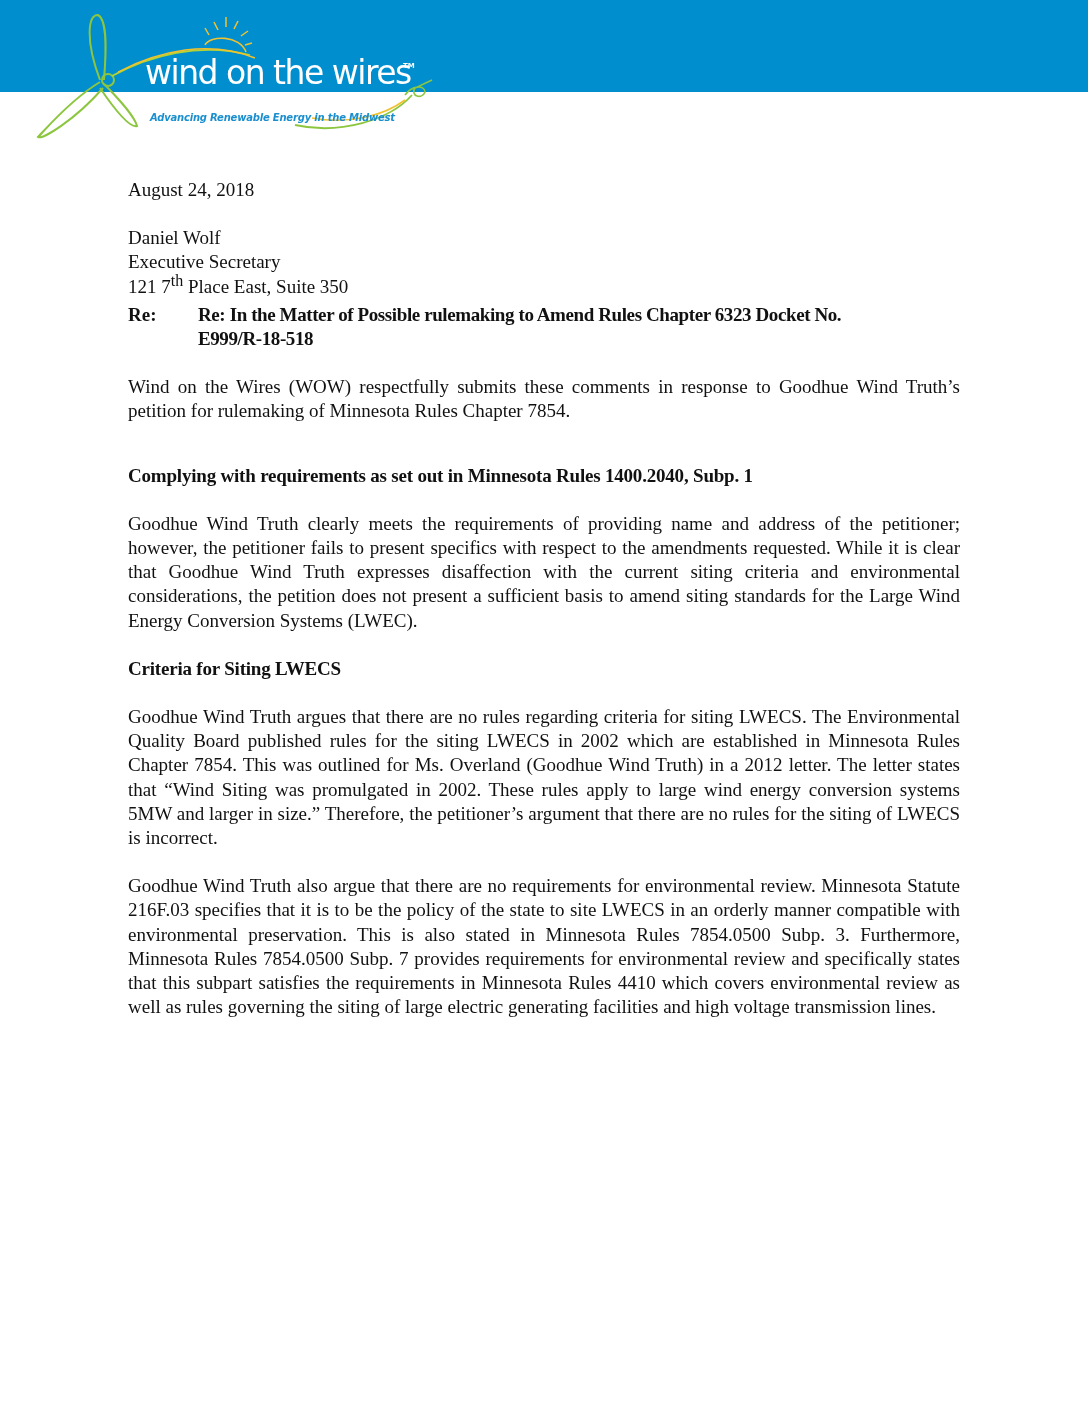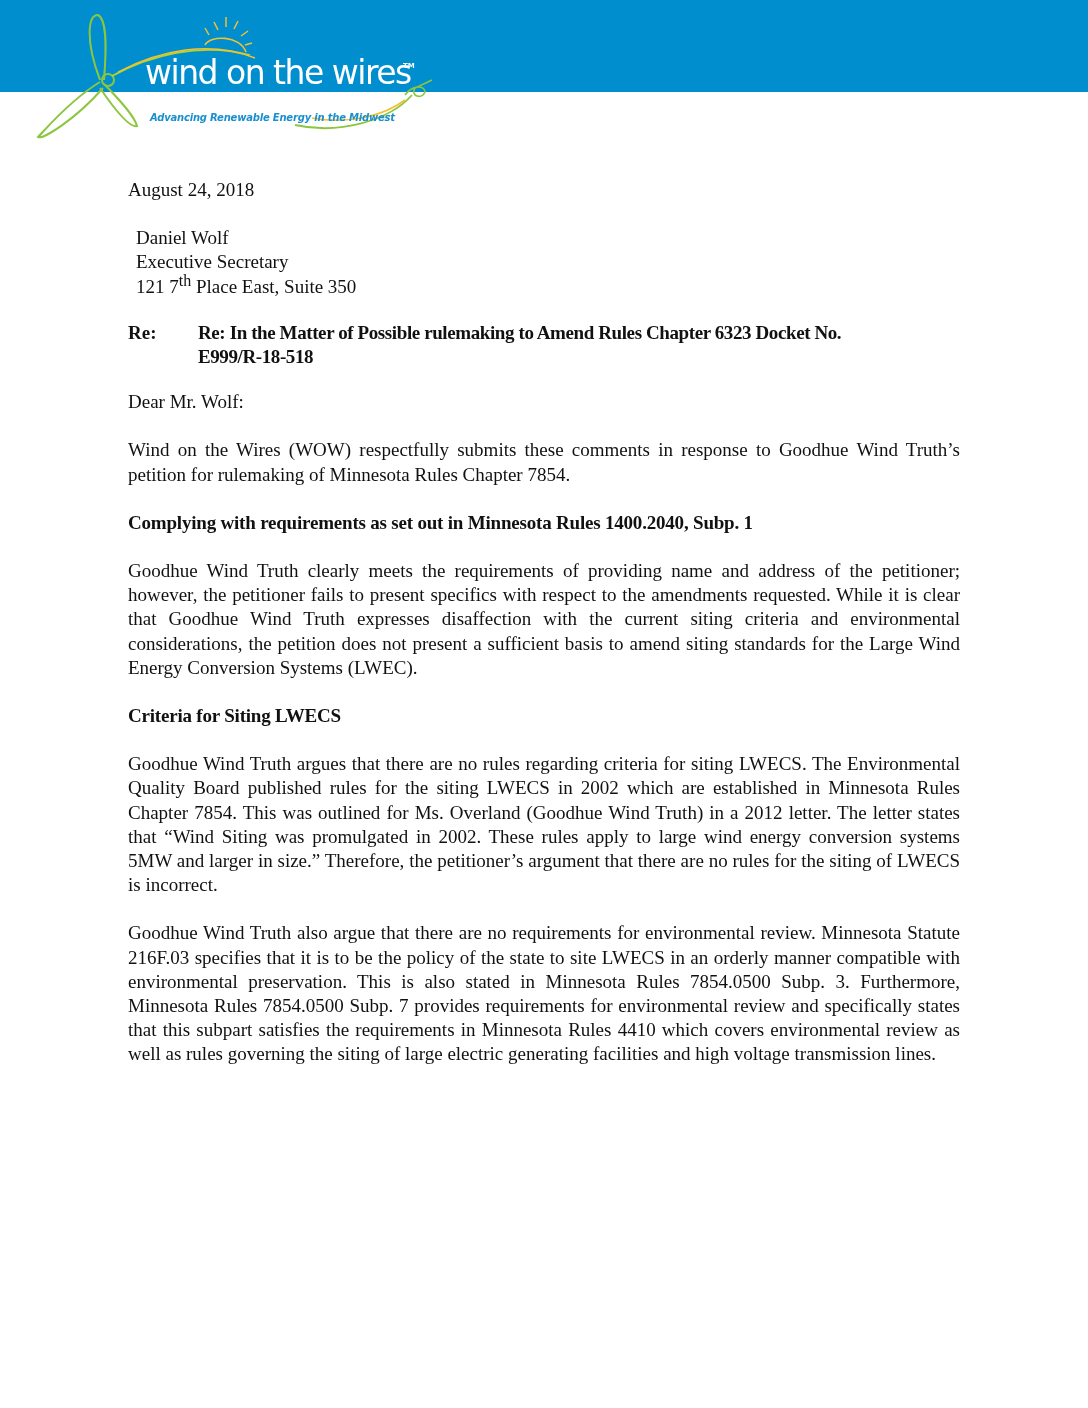--- a/index.html
+++ b/index.html
@@ -9,26 +9,26 @@
     .logo-svg { position: absolute; left: 0; top: 0; width: 480px; height: 150px; }
     .logo-title { position: absolute; left: 145px; top: 56px; font-family: "DejaVu Sans", sans-serif;
                   font-size: 33px; color: #ffffff; letter-spacing: -1.5px; font-weight: normal; line-height: 1; }
     .logo-tm { position: absolute; left: 403px; top: 62px; font-family: "DejaVu Sans", sans-serif;
                font-size: 7px; color: #ffffff; font-weight: bold; }
     .logo-tagline { position: absolute; left: 150px; top: 112px; font-family: "DejaVu Sans", sans-serif;
                     font-size: 10px; font-style: italic; font-weight: bold; color: #1a8fcf; letter-spacing: -0.2px; }
     .content { position: absolute; left: 128px; top: 178px; width: 832px; font-size: 19px; line-height: 24.2px; }
     .content p { margin: 0; }
     .addr p { margin: 0; }
-    .re { display: flex; font-weight: bold; margin-top: 22px; }
+    .re { display: flex; font-weight: bold; margin-top: 4px; }
     .re-label { width: 70px; flex: none; }
     .re-text { flex: 1; letter-spacing: -0.4px; }
     .justify { text-align: justify; text-align-last: auto; }
     .heading { font-weight: bold; letter-spacing: -0.2px; }
-    .gap1 { margin-top: 24px !important; margin-left: 8px; }
+    .gap1 { margin-top: 24px !important; }
     .gap2 { margin-top: 21px !important; }
     sup { font-size: 16px; line-height: 0; vertical-align: super; }
   </style>
 </head>
 <body>
 
 <div class="banner"></div>
 
 <svg class="logo-svg" viewBox="0 0 480 150">
 
@@ -67,24 +67,23 @@
   </div>
 
   <div class="re">
     <div class="re-label">Re:</div>
     <div class="re-text">
       <div>Re: In the Matter of Possible rulemaking to Amend Rules Chapter 6323 Docket No.</div>
       <div>E999/R-18-518</div>
     </div>
   </div>
 
-  <p class="gap2" style="margin-top:47px">Dear Mr. Wolf:</p>
 
   <p class="justify" style="margin-top:24px">Wind on the Wires (WOW) respectfully submits these comments in response to Goodhue Wind Truth’s petition for rulemaking of Minnesota Rules Chapter 7854.</p>
 
-  <p class="heading" style="margin-top:24px">Complying with requirements as set out in Minnesota Rules 1400.2040, Subp. 1</p>
+  <p class="heading" style="margin-top:40px">Complying with requirements as set out in Minnesota Rules 1400.2040, Subp. 1</p>
   <p class="justify" style="margin-top:24px">Goodhue Wind Truth clearly meets the requirements of providing name and address of the petitioner; however, the petitioner fails to present specifics with respect to the amendments requested.  While it is clear that Goodhue Wind Truth expresses disaffection with the current siting criteria and environmental considerations, the petition does not present a sufficient basis to amend siting standards for the Large Wind Energy Conversion Systems (LWEC).</p>
 
   <p class="heading" style="margin-top:24px">Criteria for Siting LWECS</p>
   <p class="justify" style="margin-top:24px">Goodhue Wind Truth argues that there are no rules regarding criteria for siting LWECS.  The Environmental Quality Board published rules for the siting LWECS in 2002 which are established in Minnesota Rules Chapter 7854.  This was outlined for Ms. Overland (Goodhue Wind Truth) in a 2012 letter.  The letter states that “Wind Siting was promulgated in 2002.  These rules apply to large wind energy conversion systems 5MW and larger in size.”  Therefore, the petitioner’s argument that there are no rules for the siting of LWECS is incorrect.</p>
 
   <p class="justify" style="margin-top:24px">Goodhue Wind Truth also argue that there are no requirements for environmental review. Minnesota Statute 216F.03 specifies that it is to be the policy of the state to site LWECS in an orderly manner compatible with environmental preservation.  This is also stated in Minnesota Rules 7854.0500 Subp. 3.  Furthermore, Minnesota Rules 7854.0500 Subp. 7 provides requirements for environmental review and specifically states that this subpart satisfies the requirements in Minnesota Rules 4410 which covers environmental review as well as rules governing the siting of large electric generating facilities and high voltage transmission lines.</p>
 </div>
 
 </body></html>

